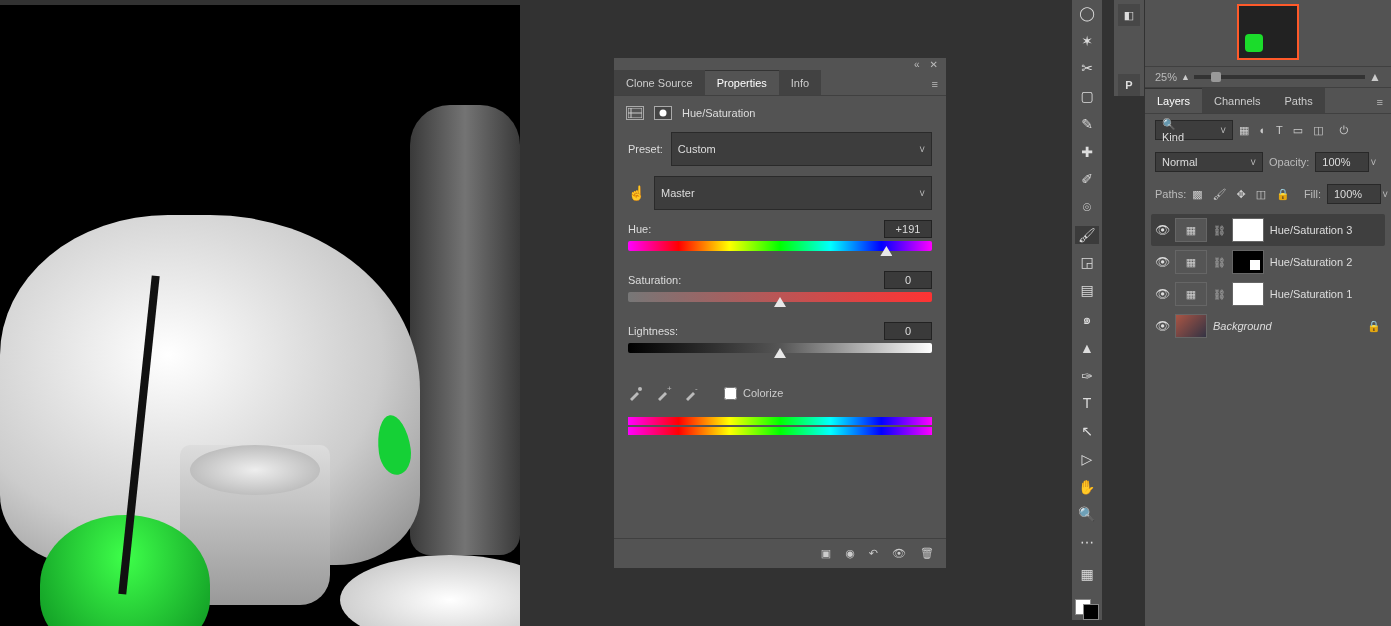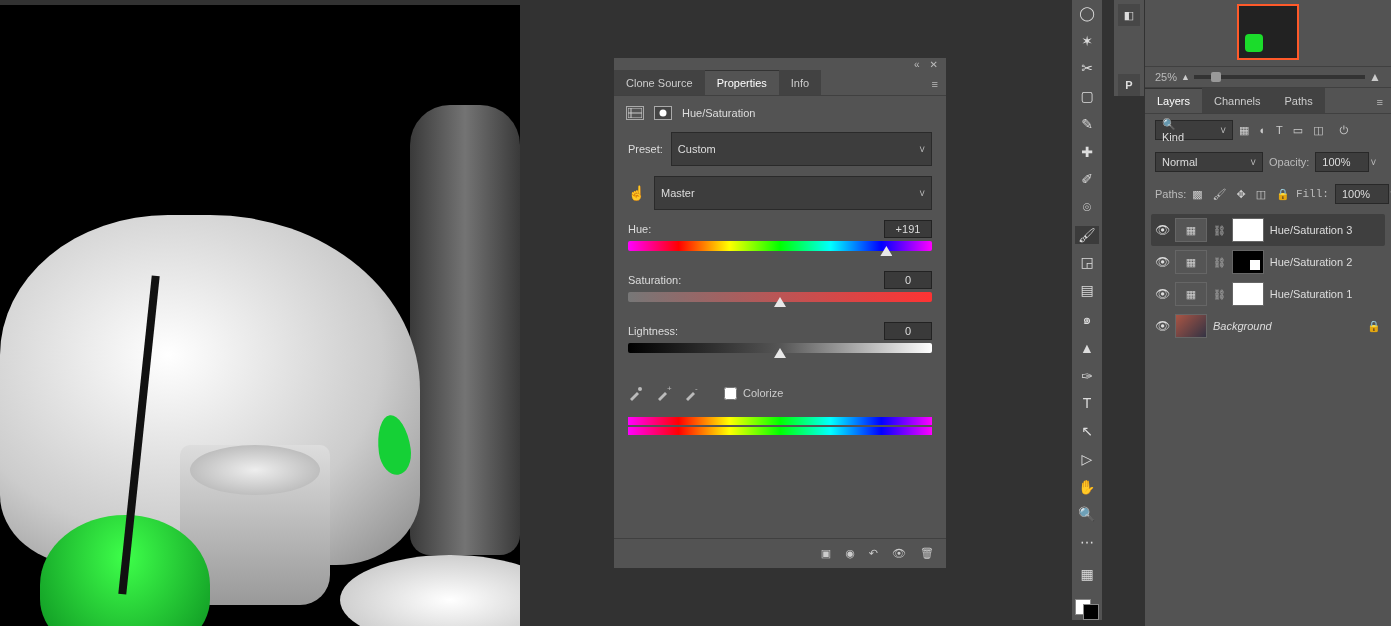--- a/index.html
+++ b/index.html
@@ -297,21 +297,21 @@
 
     <div class="layer-row">
       <span class="tiny">Paths:</span>
       <div class="iconrow">
         <span>▩</span>
         <span>🖌</span>
         <span>✥</span>
         <span>◫</span>
         <span>🔒</span>
       </div>
-      <span class="tiny" style="margin-left:auto;font-family:Liberation Mono, monospace;">Fill:</span>
+      <span class="tiny" style="margin-left:auto;">Fill:</span>
       <div class="mini-select" style="width:54px;">
         <span>100%</span>
           <span class="chev">˅</span>
       </div>
     </div>
 
     <div class="layers-list">
       <div class="layer selected">
         <span class="eye">👁</span>
         <span class="layer-thumb" style="background:#555;display:flex;align-items:center;justify-content:center;">▦</span>

